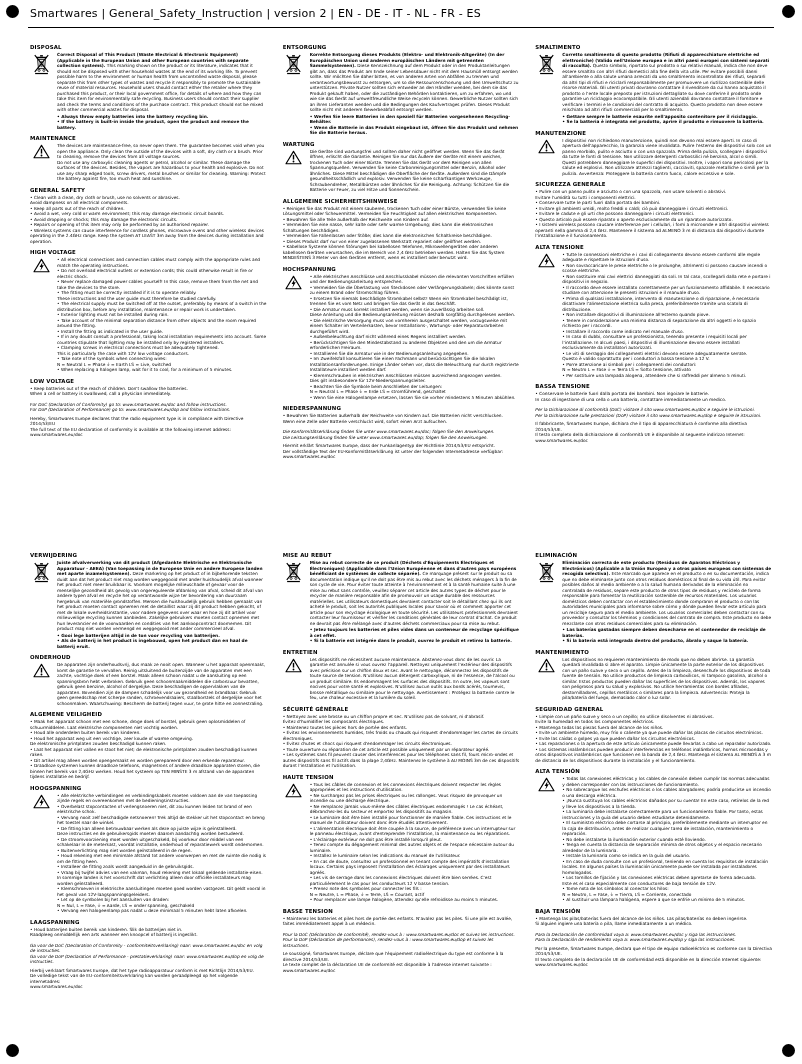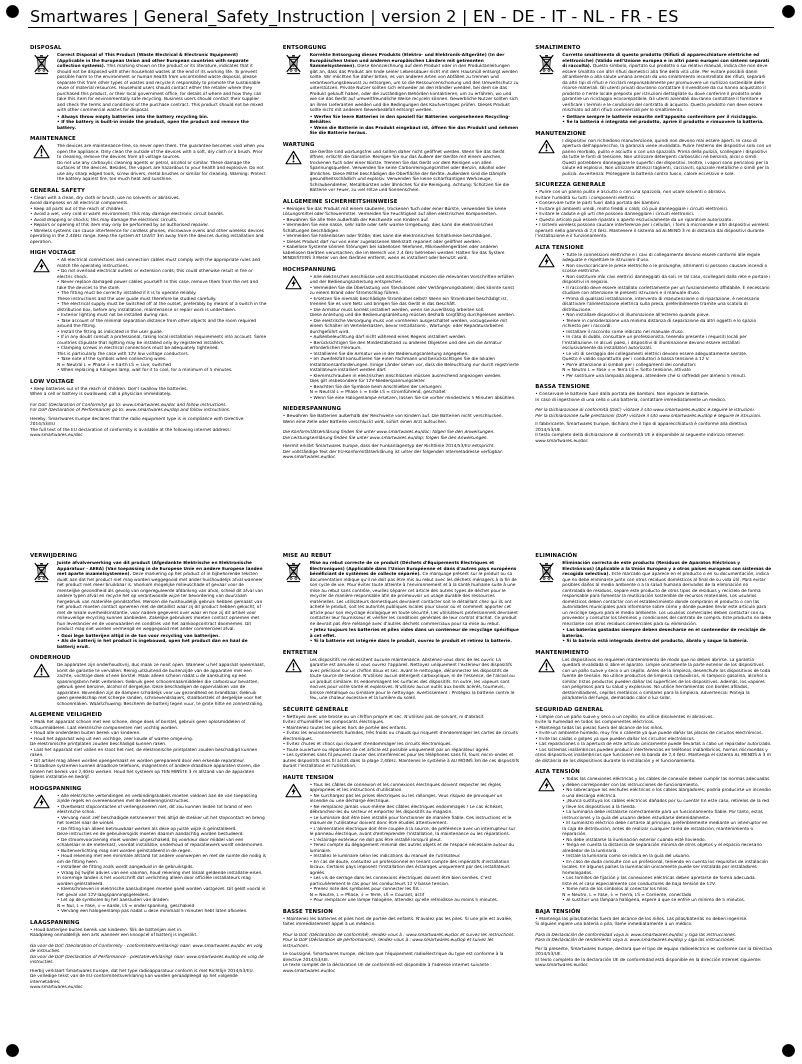--- a/index.html
+++ b/index.html
@@ -14,21 +14,21 @@
   .dot {
     position: absolute; width: 13px; height: 13px;
     border-radius: 50%; background: #000;
   }
   .dot.tl { left: 6px;  top: 5px; }
   .dot.tr { right: 7px; top: 5px; }
   .dot.bl { left: 6px;  bottom: 7px; }
   .dot.br { right: 7px; bottom: 7px; }
   .title {
     position: absolute; top: 7px; left: 30px;
-    font-size: 16px; letter-spacing: 0.2px; font-weight: 400;
+    font-size: 11px; letter-spacing: 0.2px; font-weight: 400;
   }
   .rule {
     position: absolute; top: 27px; left: 28px; width: 746px;
     border-top: 1px solid #000; height: 0;
   }
   .content {
     position: absolute; top: 44px; left: 30px; width: 742px; bottom: 26px;
     display: grid; grid-template-columns: 1fr 1fr 1fr;
     column-gap: 16px; row-gap: 44px;
     align-items: start; overflow: hidden;

